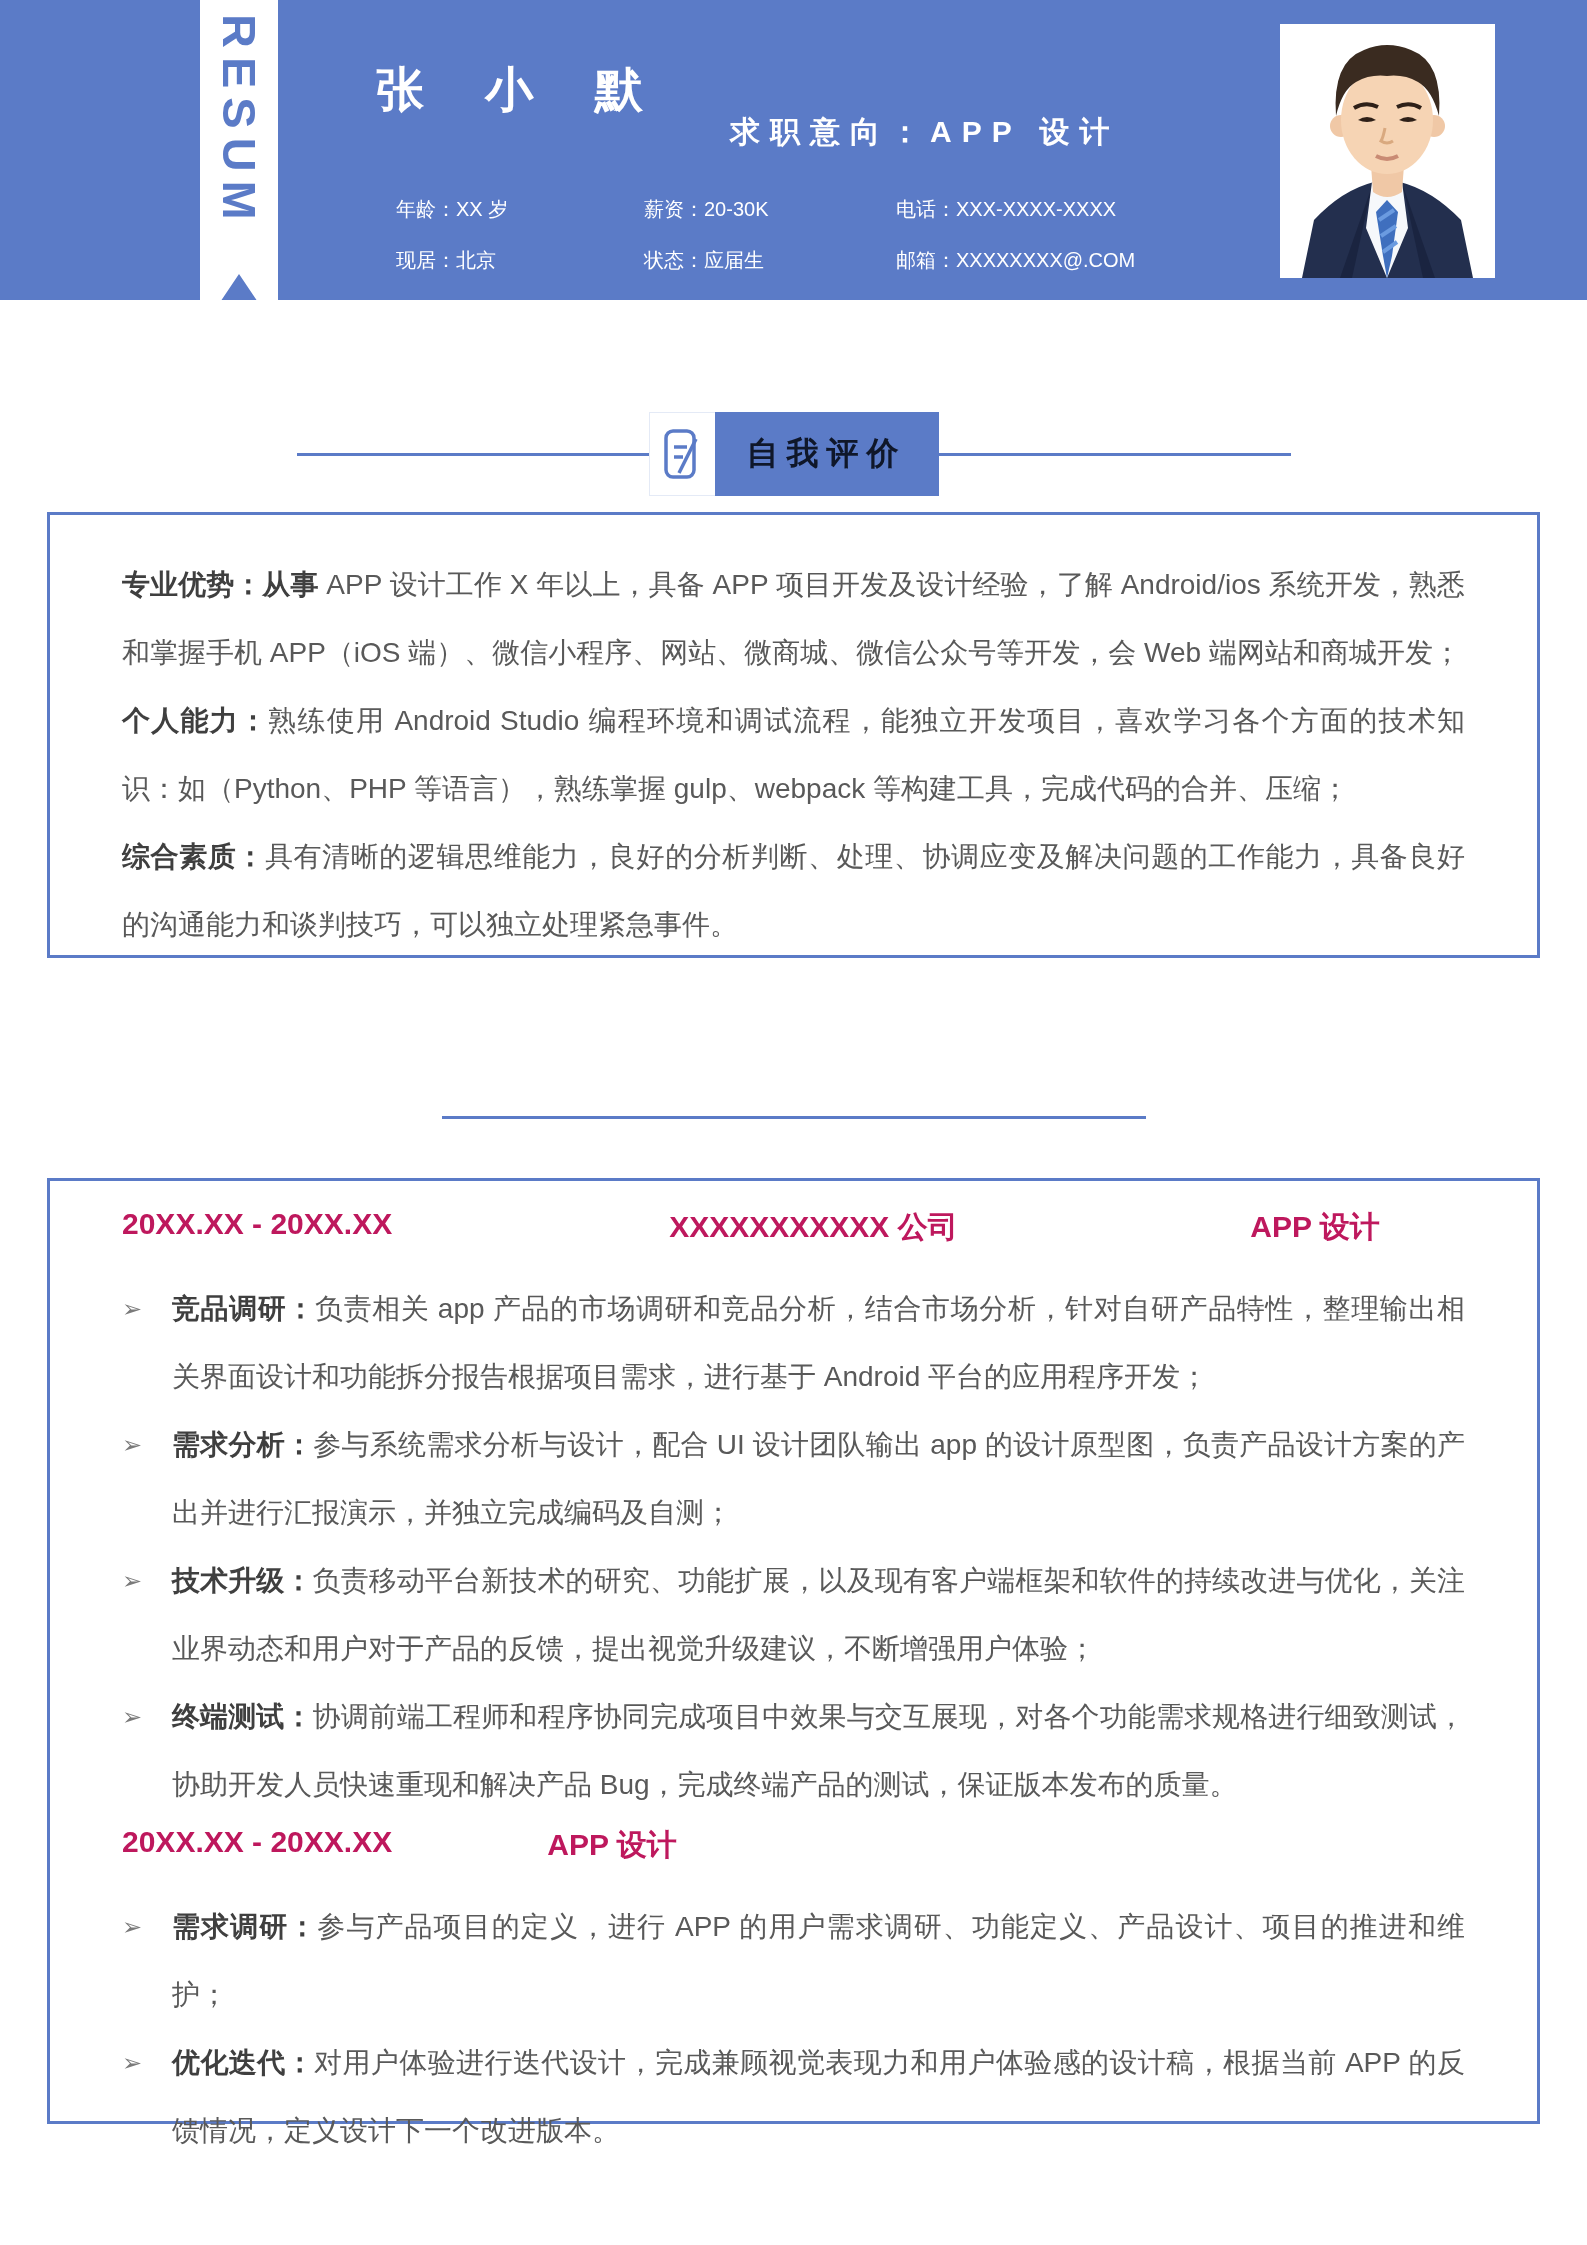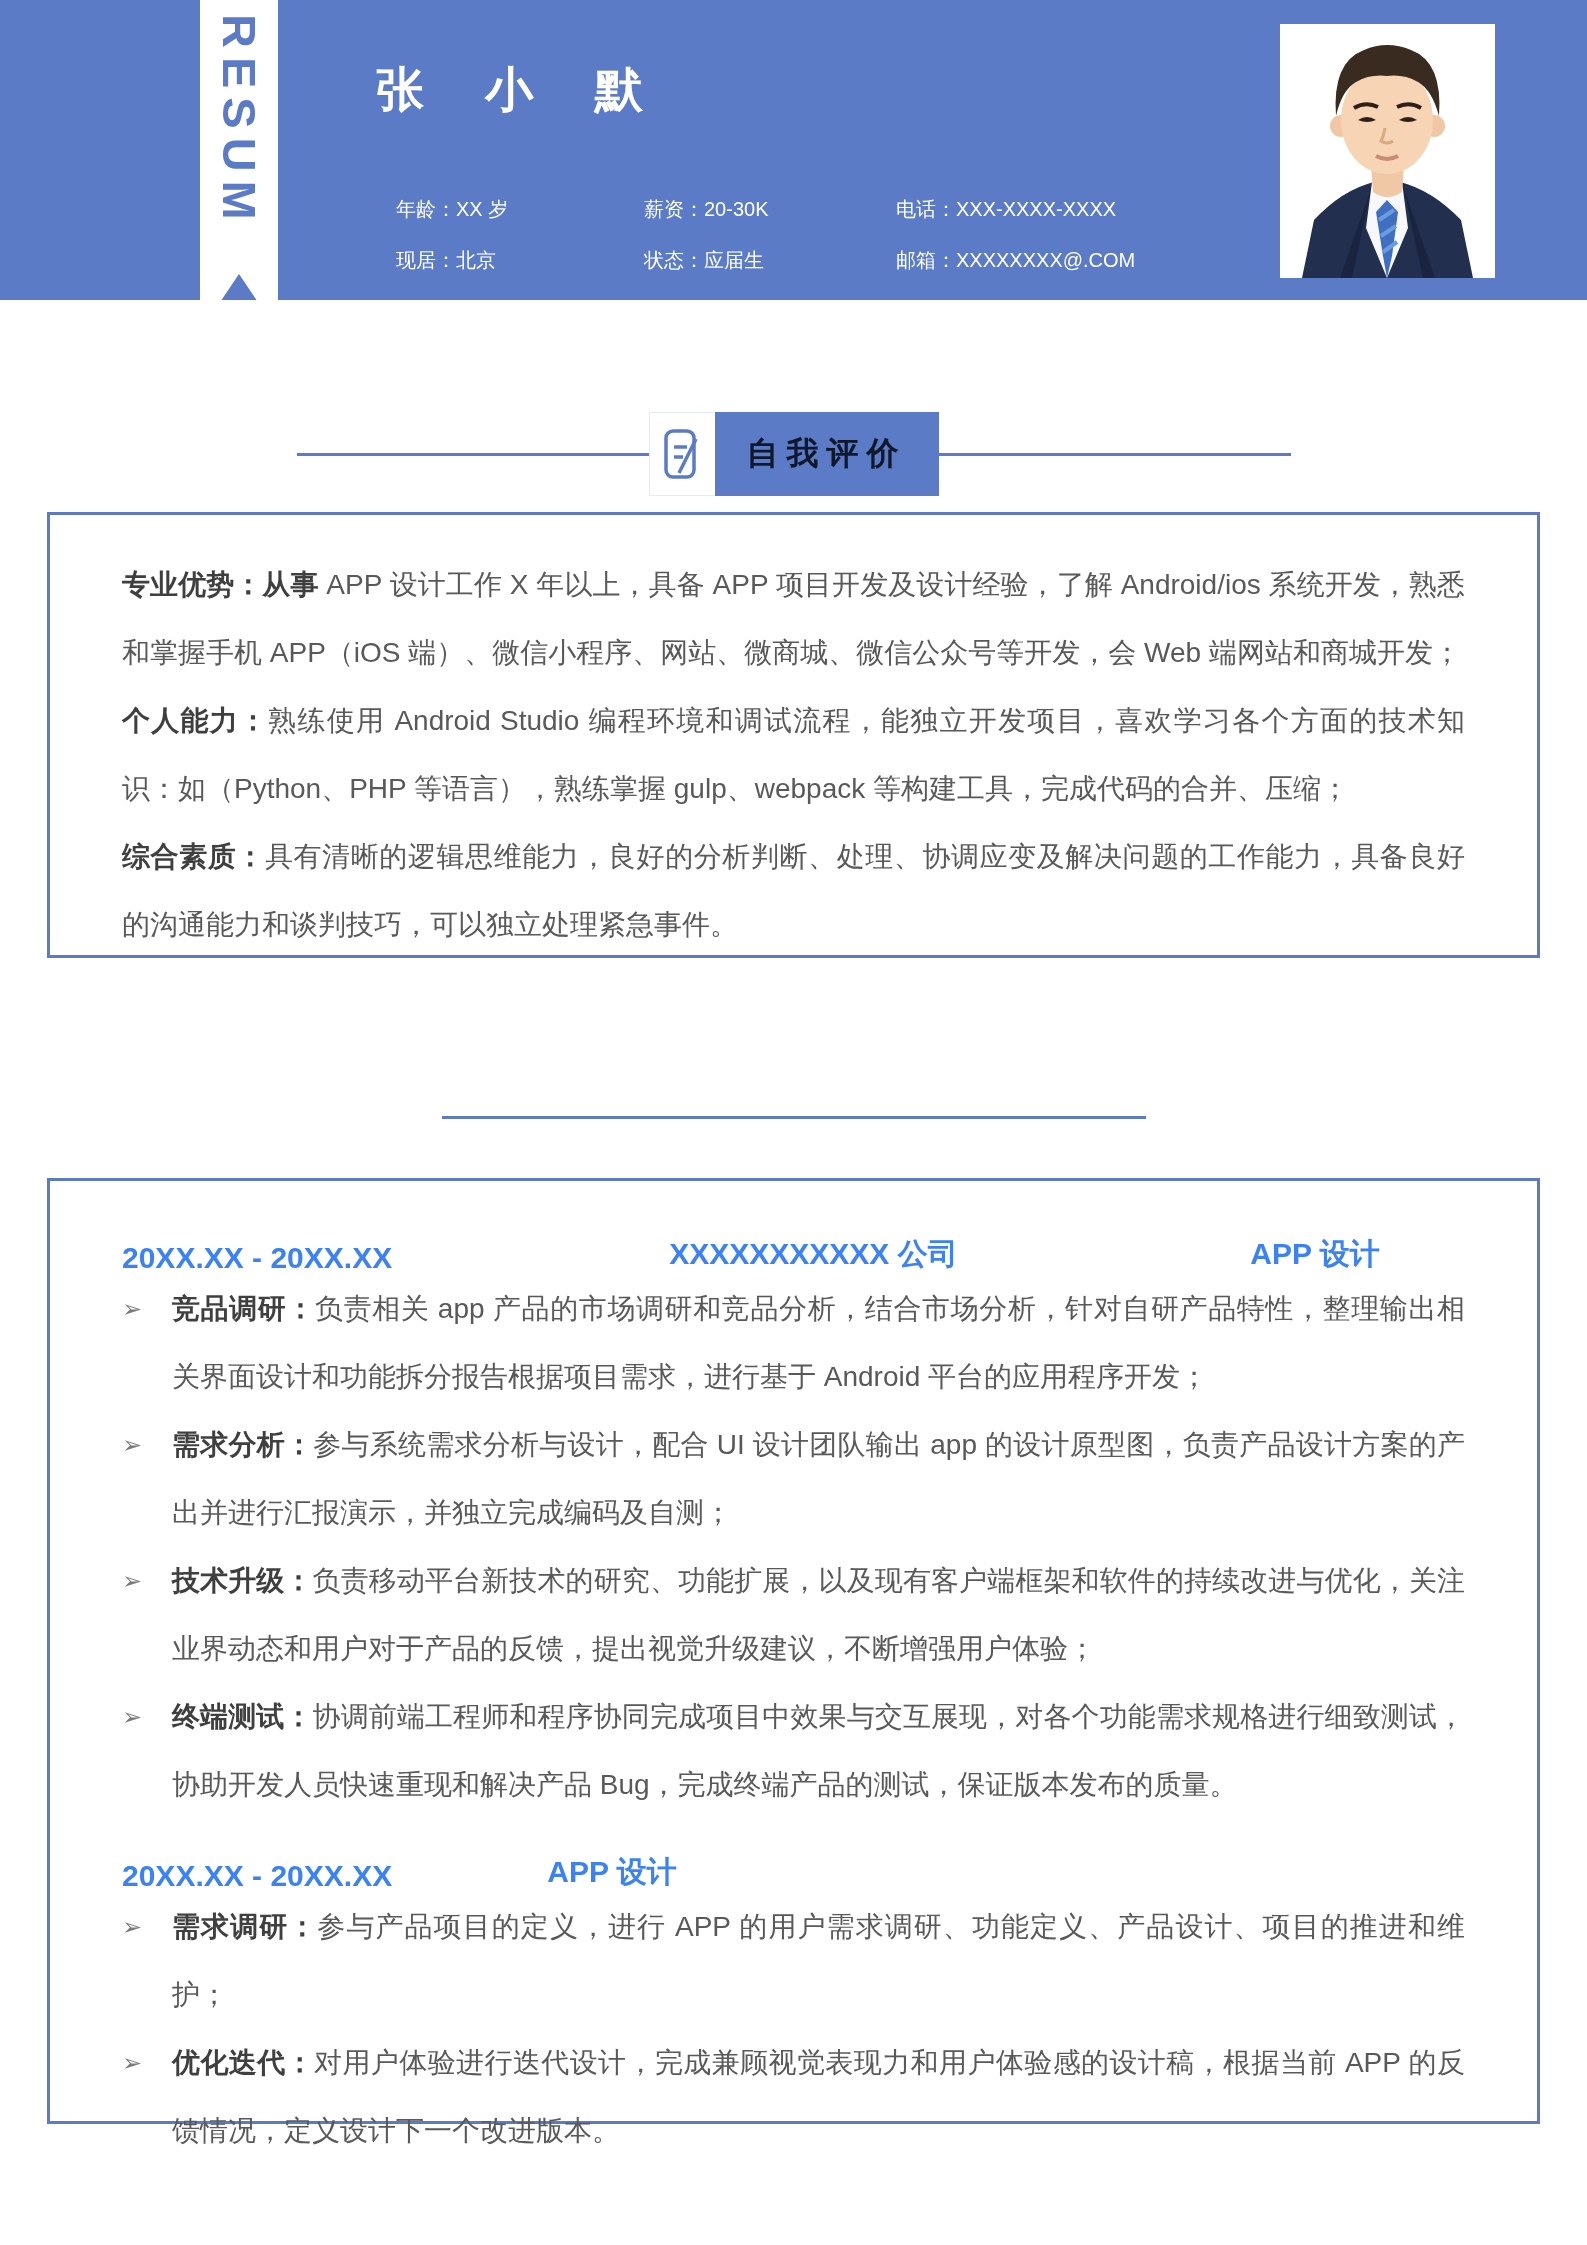--- a/index.html
+++ b/index.html
@@ -81,22 +81,22 @@
   .box-self { top:512px;  height:446px; padding:36px 72px 0 72px; }
   .box-work { top:1178px; height:946px; padding:26px 72px 0 72px; }
 
   .para {
     font-size:28px; line-height:68px; text-align:justify; color:#595959;
   }
   .para b, .bullet b { font-weight:bold; color:#3f3f3f; }
 
   
   .job-head {
-    display:flex; align-items:flex-end; height:68px;
-    color:#3b82f6; font-weight:bold; font-size:30px; white-space:nowrap;
+    display:flex; align-items:flex-start; height:68px;
+    color:#be185d; font-weight:bold; font-size:30px; white-space:nowrap;
   }
   .job-head .date { width:340px; }
   .job-head .company { flex:1; text-align:center; }
   .job-head .position { width:300px; text-align:center; }
 
   .bullets { list-style:none; }
   .bullet {
     position:relative; padding-left:50px;
     font-size:28px; line-height:68px; text-align:justify; color:#595959;
   }
@@ -106,20 +106,21 @@
   }
   .job2 { margin-top:6px; }
 </style>
 </head>
 <body>
 
 <div class="page">
 
   <div class="header">
     <div class="name">张 小 默</div>
+    <div class="intent"><span>求职意向：</span><span>APP 设计</span></div>
     <div class="info-grid">
       <div class="info-item"><span>年龄：</span><span>XX 岁</span></div>
       <div class="info-item"><span>薪资：</span><span>20-30K</span></div>
       <div class="info-item"><span>电话：</span><span>XXX-XXXX-XXXX</span></div>
       <div class="info-item"><span>现居：</span><span>北京</span></div>
       <div class="info-item"><span>状态：</span><span>应届生</span></div>
       <div class="info-item"><span>邮箱：</span><span>XXXXXXXX@.COM</span></div>
     </div>
   </div>
 

